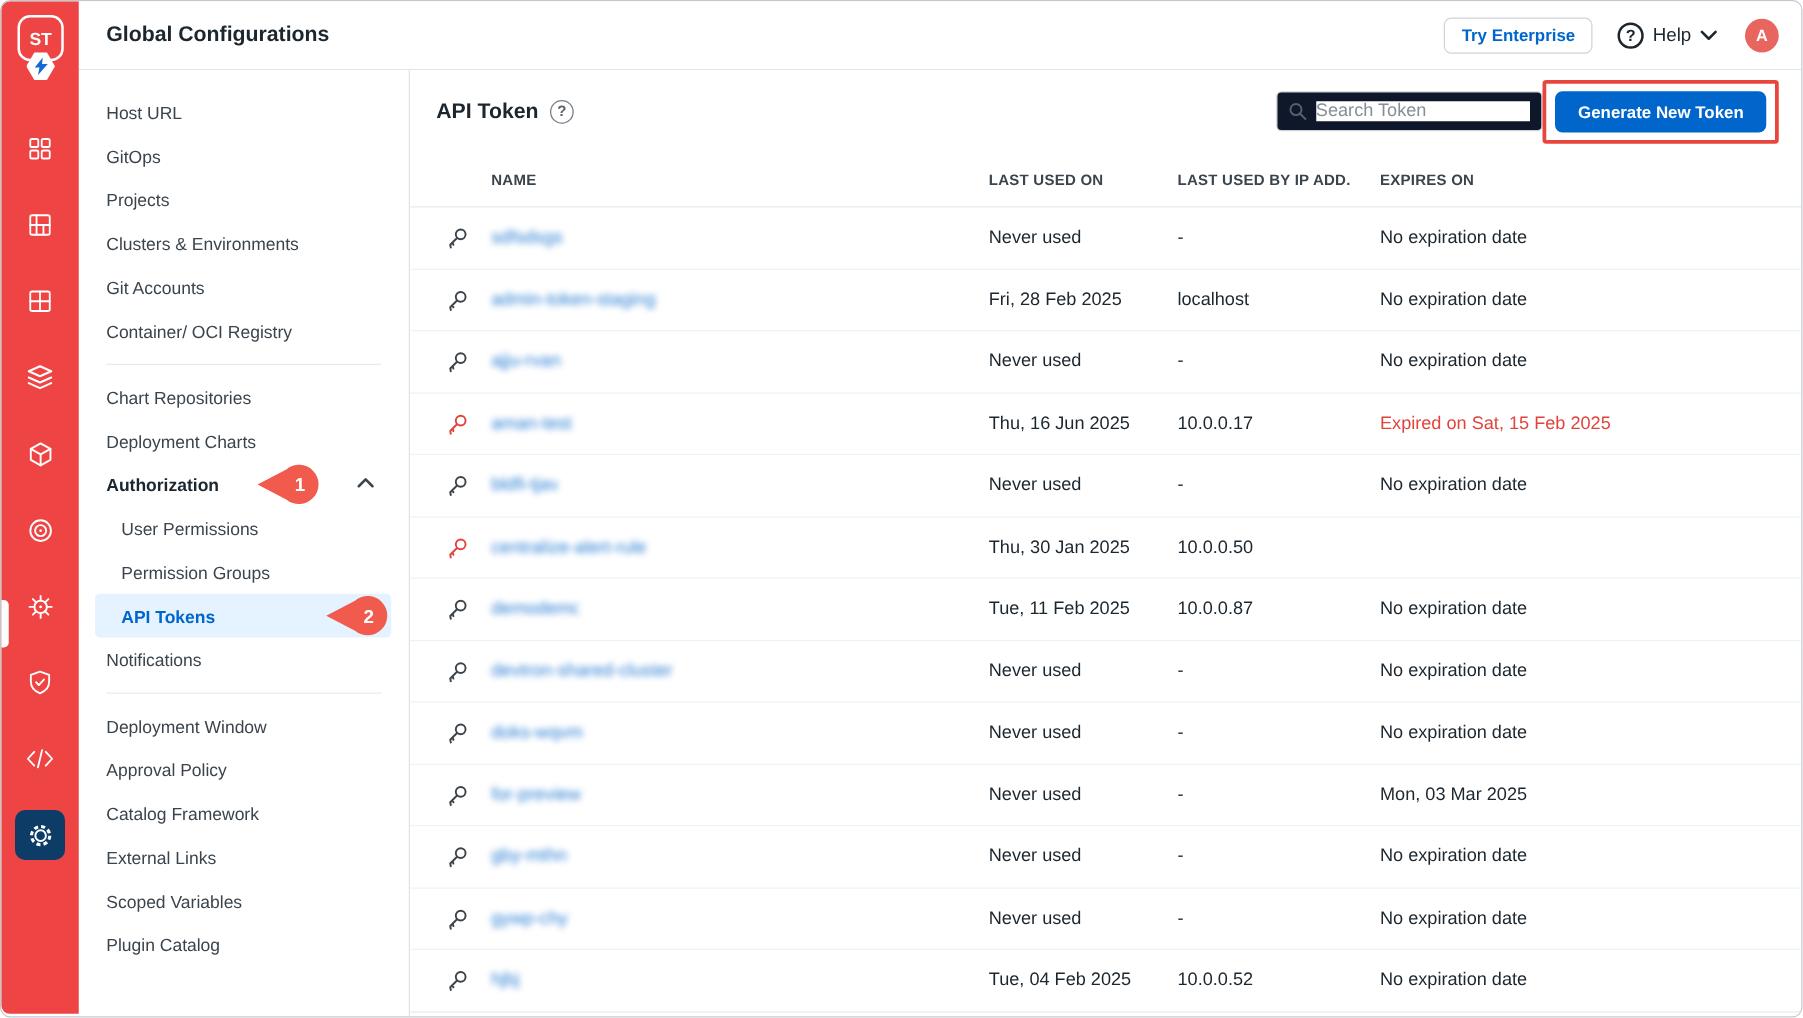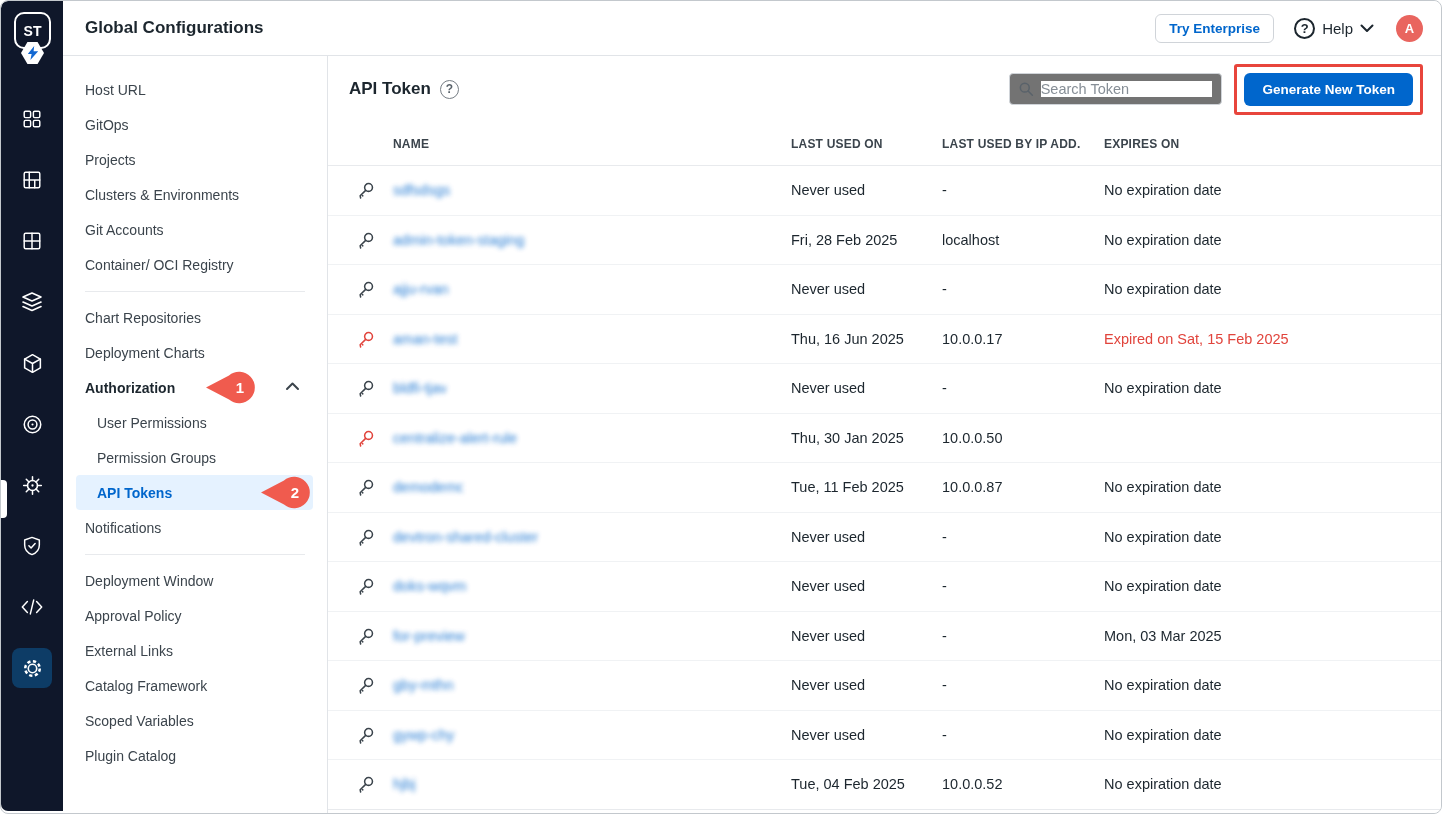--- a/index.html
+++ b/index.html
@@ -1,21 +1,21 @@
 <!DOCTYPE html>
 <html><head>
 <meta charset="utf-8">
 <style>
   * { margin:0; padding:0; box-sizing:border-box; }
   html,body { width:1442px; height:814px; overflow:hidden; }
   body { font-family:"Liberation Sans", sans-serif; background:#fff; position:relative;
          border:1px solid #c3c8cd; border-radius:8px; }
 
   
-  .rail { position:absolute; left:0; top:0; bottom:2px; width:62px; background:#0f172a;
+  .rail { position:absolute; left:0; top:0; bottom:2px; width:62px; background:#ef4444;
           border-radius:7px 0 0 7px; z-index:5; }
   .logo-wrap { position:relative; width:62px; height:84px; }
   .logo-box { position:absolute; left:13px; top:11px; width:37px; height:37px;
               border:2px solid #fff; border-radius:10px; color:#fff; font-weight:bold;
               font-size:14px; display:flex; align-items:center; justify-content:center; }
   .logo-hex { position:absolute; left:20px; top:40px; width:23px; height:24px; background:#fff;
               clip-path:polygon(28% 4%, 72% 4%, 100% 50%, 72% 96%, 28% 96%, 0% 50%);
               display:flex; align-items:center; justify-content:center; }
   .rail-icons { display:flex; flex-direction:column; align-items:center; gap:21px; margin-top:14px; }
   .rail-item { width:40px; height:40px; display:flex; align-items:center; justify-content:center;
@@ -60,25 +60,25 @@
   
   .content { position:absolute; left:327px; top:55px; right:0; bottom:0; background:#fff;
              border-radius:0 0 7px 0; }
   .toolbar { height:66px; display:flex; align-items:center; padding:0 18px 0 21px; }
   .page-title { font-size:17px; font-weight:700; color:#1c262e; }
   .q-circle { width:19px; height:19px; border:1.6px solid #767d84; border-radius:50%;
               color:#59626a; font-size:12px; font-weight:700; display:flex; align-items:center;
               justify-content:center; margin-left:9px; cursor:pointer; }
   .toolbar-right { margin-left:auto; display:flex; align-items:center; }
   .search-box { width:213px; height:32px; border:1px solid #d0d4d9; border-radius:4px;
-                display:flex; align-items:center; padding:0 9px; gap:7px; background:#737373; }
+                display:flex; align-items:center; padding:0 9px; gap:7px; background:#0f172a; }
   .search-box input { border:none; outline:none; font-size:14.5px; width:100%;
                       color:#1c262e; font-family:inherit; }
   .search-box input::placeholder { color:#868e96; }
-  .gen-wrap { position:relative; margin-left:12px; padding:6px 7px; border:3px solid #e8453c;
+  .gen-wrap { position:relative; padding:6px 7px; border:3px solid #e8453c;
               border-radius:3px; }
   .btn-generate { background:#0066cc; color:#fff; border:none; border-radius:6px; height:33px;
                   padding:0 18px; font-size:13.5px; font-weight:700; cursor:pointer;
                   font-family:inherit; }
 
   
   .table { padding:0; }
   .thead { display:grid; grid-template-columns:463px 151px 162px 1fr; height:44px;
            align-items:center; border-bottom:1px solid #e8eaed; }
   .thead .th { font-size:12px; font-weight:700; color:#3b444c; letter-spacing:.2px; }
@@ -242,24 +242,24 @@
       <span>Notifications</span>
     </div>
     <div class="side-divider"></div>
     <div class="side-item">
       <span>Deployment Window</span>
     </div>
     <div class="side-item">
       <span>Approval Policy</span>
     </div>
     <div class="side-item">
+      <span>Catalog Framework</span>
+    </div>
+    <div class="side-item">
       <span>External Links</span>
-    </div>
-    <div class="side-item">
-      <span>Catalog Framework</span>
     </div>
     <div class="side-item">
       <span>Scoped Variables</span>
     </div>
     <div class="side-item">
       <span>Plugin Catalog</span>
     </div>
   </aside>
 
 <main class="content">

